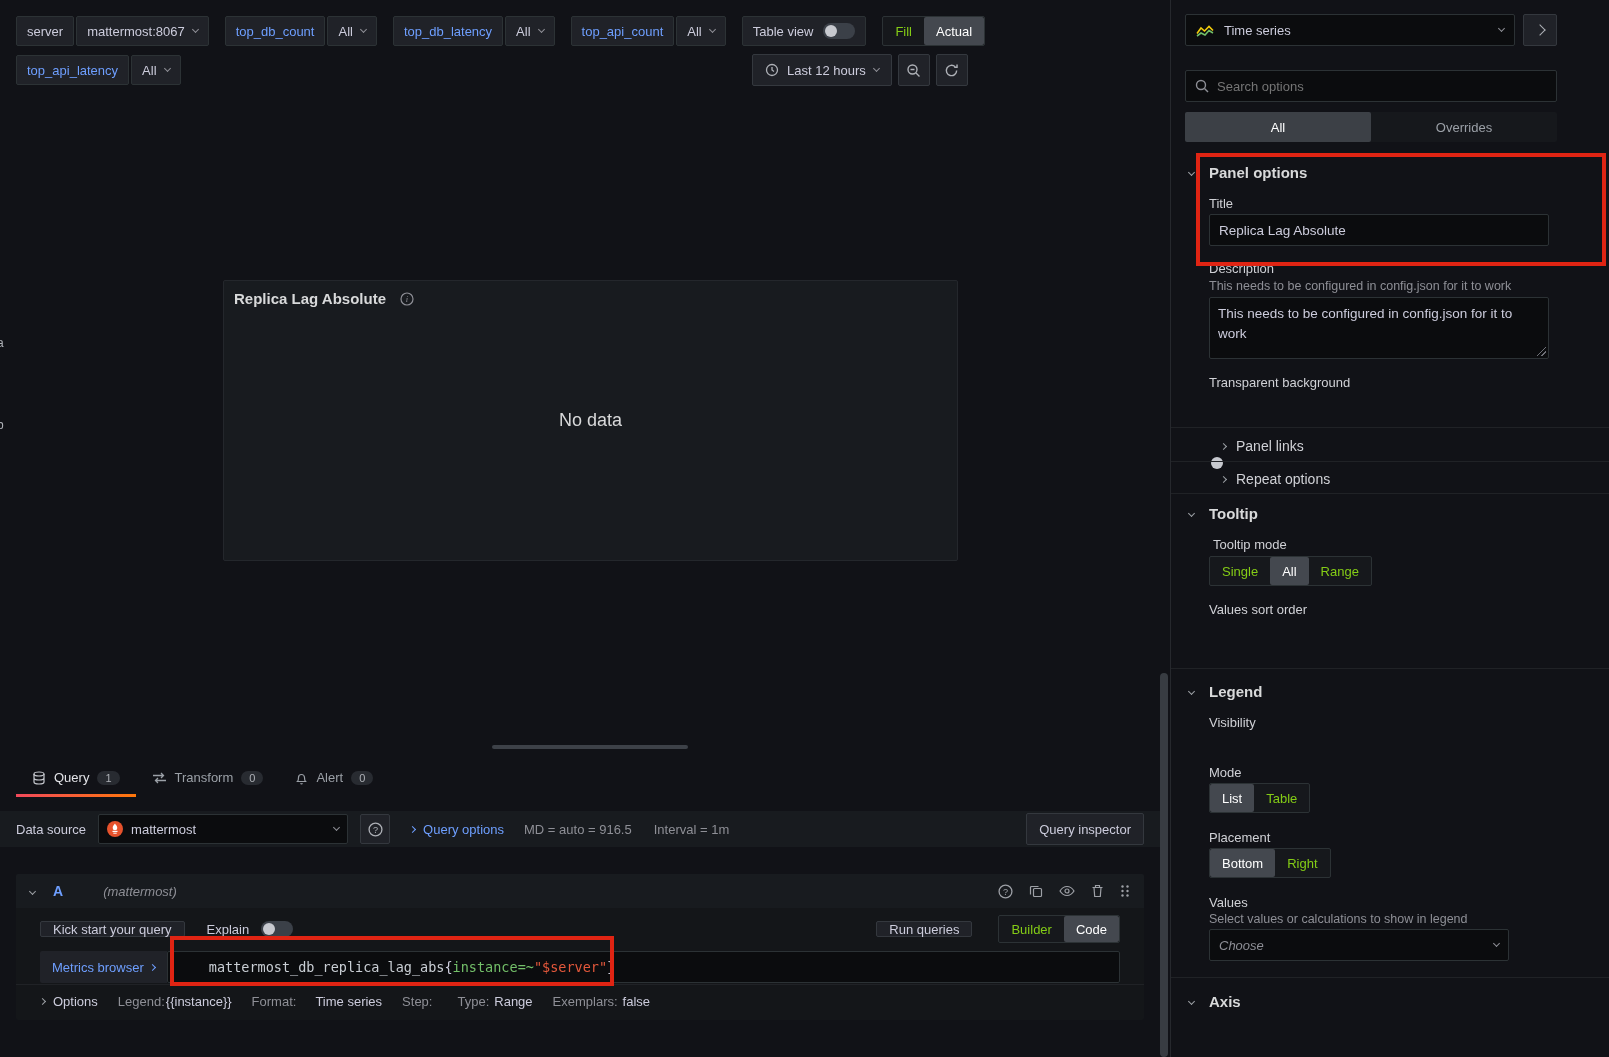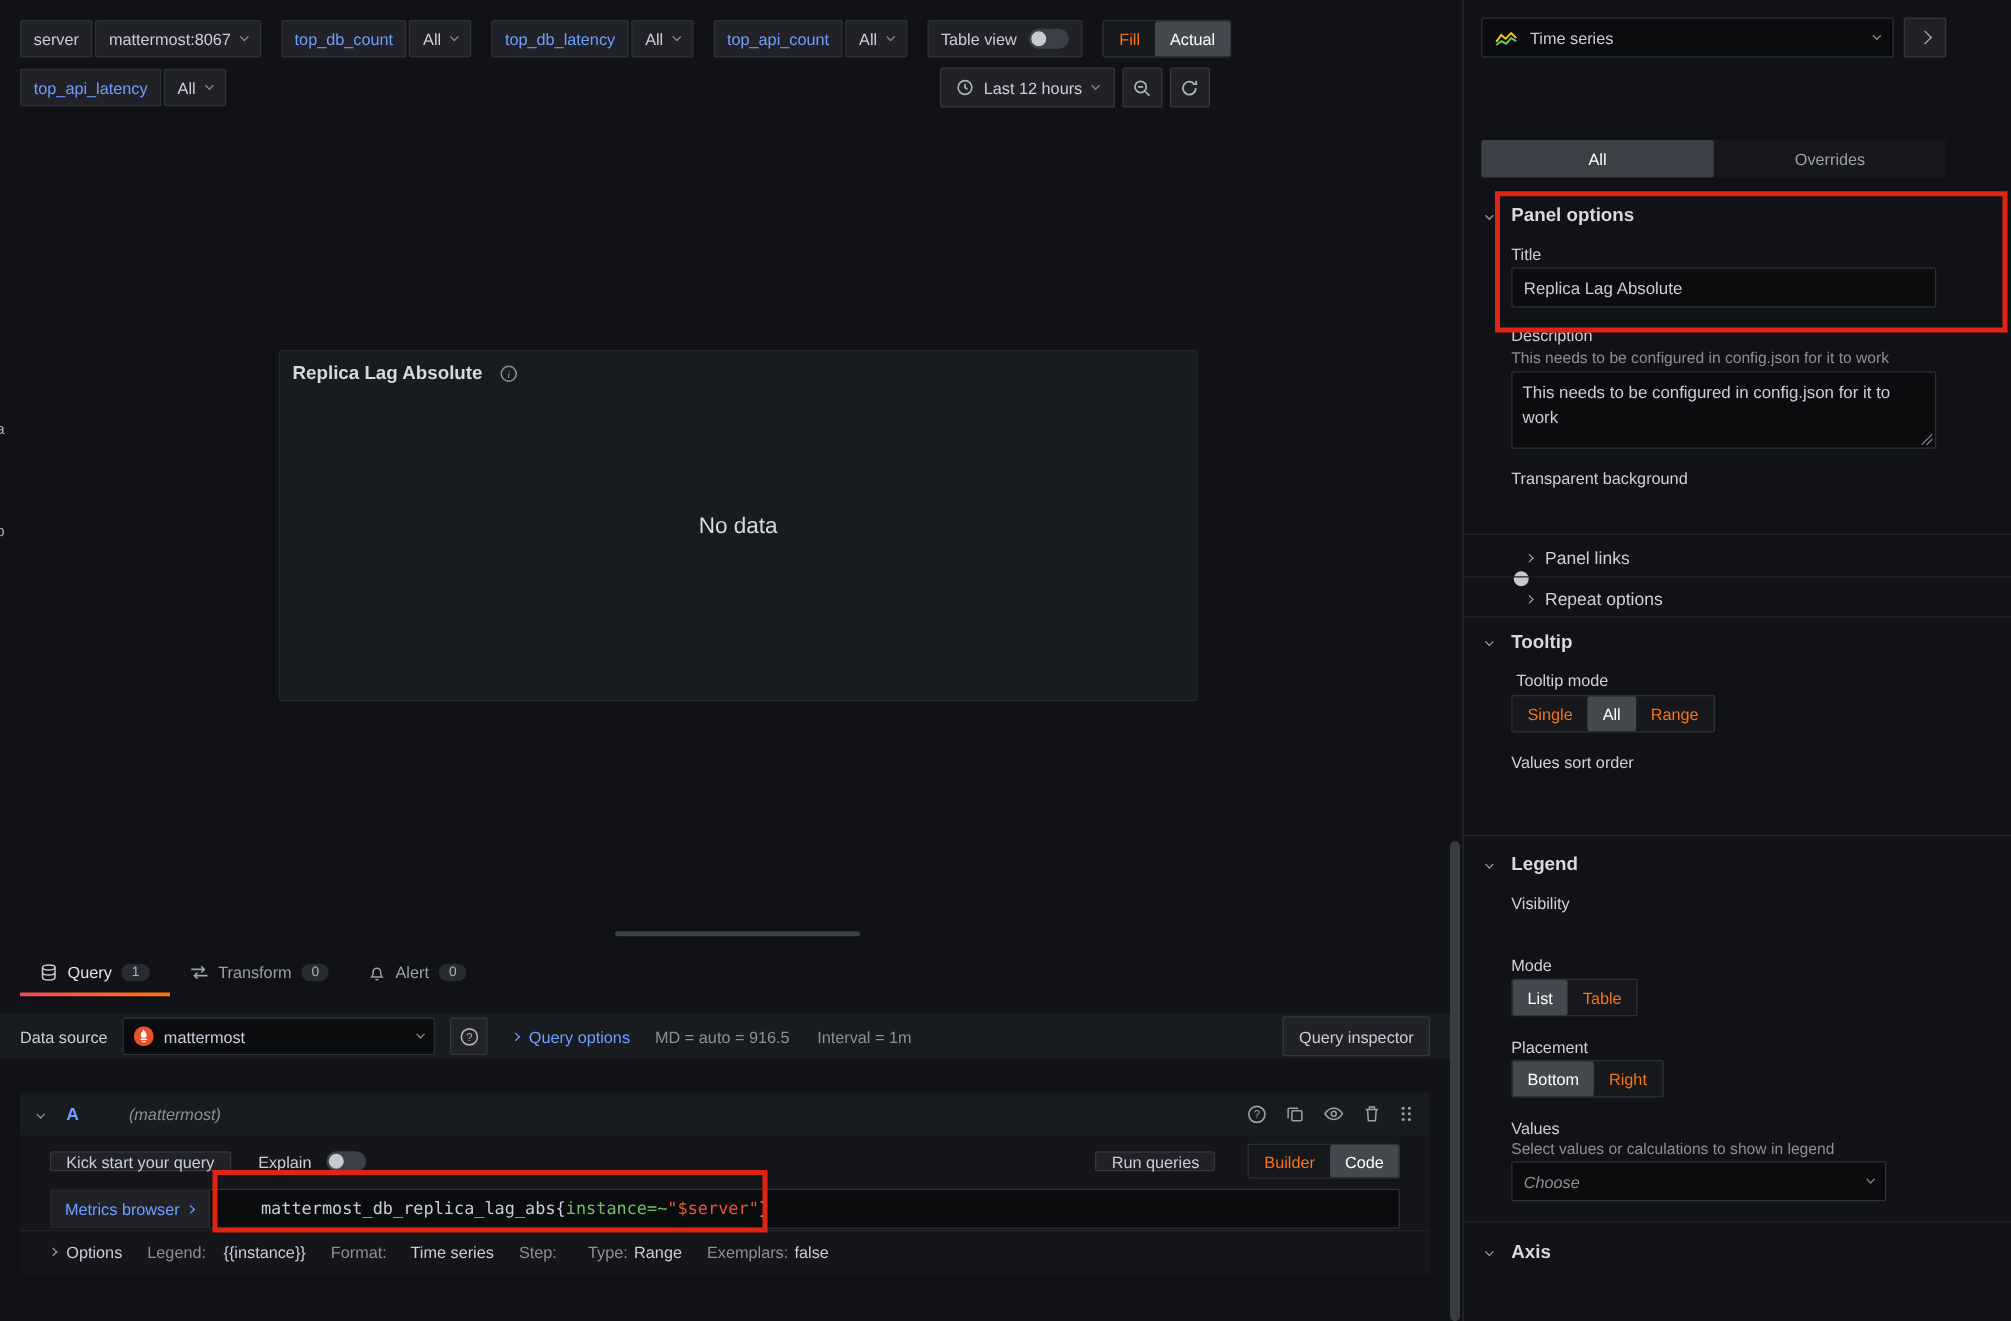--- a/index.html
+++ b/index.html
@@ -23,21 +23,21 @@
   .var-pair{display:inline-flex;gap:2px;}
   .btn{height:30px;padding:0 12px;display:inline-flex;align-items:center;gap:8px;
        background:#202228;border:1px solid #34383e;border-radius:2px;color:var(--text,#ccccdc);
        cursor:pointer;white-space:nowrap;}
   .btn.sm{height:16px;}
   .btn.icon-btn{padding:0;width:32px;justify-content:center;}
 
   .radio-group{display:inline-flex;height:30px;background:#16181c;border:1px solid var(--border,#2c3235);
                border-radius:2px;overflow:hidden;}
   .radio-group.sm{height:28px;}
-  .radio-group .opt{padding:0 12px;display:flex;align-items:center;color:#f97316;cursor:pointer;white-space:nowrap;}
+  .radio-group .opt{padding:0 12px;display:flex;align-items:center;color:#84cc16;cursor:pointer;white-space:nowrap;}
   .radio-group .opt.active{background:var(--radio-active,#44484f);color:#fff;border-radius:2px;}
 
   .toggle{width:32px;height:16px;border-radius:9px;background:#3b4048;position:relative;flex:0 0 auto;cursor:pointer;}
   .toggle::after{content:"";position:absolute;width:12px;height:12px;border-radius:50%;background:#c7c9cf;top:2px;left:2px;}
   .toggle.on{background:var(--accent,#3d71d9);}
   .toggle.on::after{left:18px;background:#fff;}
 
   .input{background:var(--input-bg,#0b0c0e);border:1px solid var(--border,#2c3235);border-radius:2px;color:var(--text,#ccccdc);}
 
   .chev{display:inline-block;width:7px;height:7px;border-right:1.6px solid currentColor;
@@ -312,21 +312,21 @@
         <span style="color:var(--syntax-string,#e4583b);">"$server"</span>
         <span>}</span>
     </span>
   </div>
 
   <div class="flex" style="height:34px;padding:0 24px;gap:20px;border-top:1px solid #202226;">
     <span class="flex" style="gap:8px;">
       <span class="chev sm r" style="color:#9da0a6;"></span>
       <span>Options</span>
     </span>
-    <span class="flex" style="gap:14px;">
+    <span class="flex" style="gap:1px;">
       <span class="dim">Legend:</span>
         <span>{{instance}}</span>
     </span>
     <span class="flex" style="gap:19px;">
       <span class="dim">Format:</span>
         <span>Time series</span>
     </span>
     <span class="flex" style="gap:5px;">
       <span class="dim">Step:</span>
         <span></span>
@@ -355,20 +355,29 @@
         </svg>
     </span>
     <span>Time series</span>
     <span class="chev sm caret" style="margin-left:auto;"></span>
   </span>
   <span class="btn icon-btn abs" style="left:352px;top:14px;width:34px;height:32px;color:#aeb1b7;font-size:17px;">
     <span class="chev r" style="width:8px;height:8px;"></span>
   </span>
 
   
+  <span class="input flex abs" style="left:14px;top:70px;width:372px;height:32px;padding:0 9px;gap:8px;">
+    <span style="display:inline-flex;color:#8e8f96;">
+      <svg width="14" height="14" viewBox="0 0 14 14" fill="none" stroke="currentColor" stroke-width="1.4">
+          <circle cx="6" cy="6" r="4.5"></circle>
+          <path d="M9.5 9.5L13 13"></path>
+        </svg>
+    </span>
+    <input style="background: transparent; border: none; outline: none; color: var(--text,#ccccdc); width: 100%; font-size: 13px; font-family: inherit;" placeholder="Search options">
+  </span>
 
   
   <div class="filter-tabs abs" style="left:14px;top:112px;width:372px;">
     <span class="opt active">All</span>
     <span class="opt">Overrides</span>
   </div>
 
   
   <span class="chev sm abs" style="left:18px;top:170px;color:#9da0a6;"></span>
   <span class="section-hdr abs" style="left:38px;top:164px;">Panel options</span>

